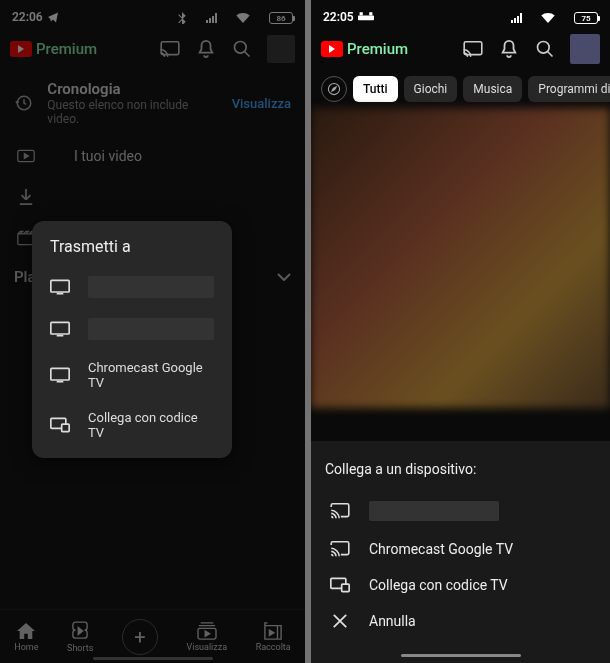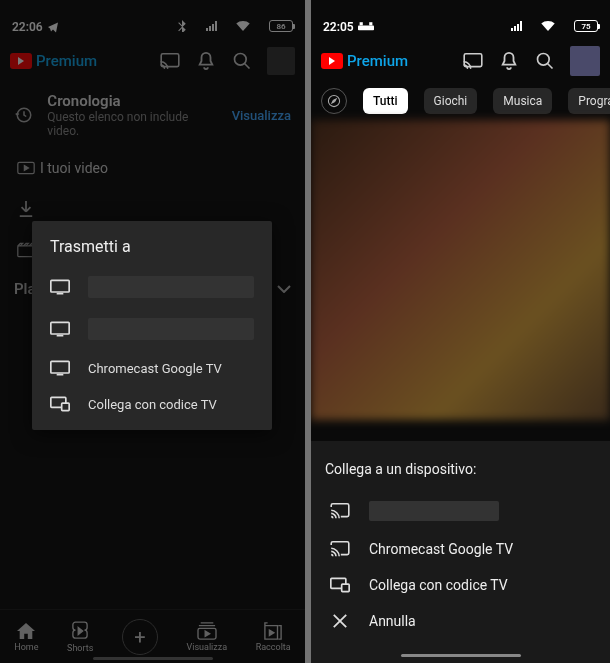--- a/index.html
+++ b/index.html
@@ -2,69 +2,69 @@
 <html><head>
   <meta charset="utf-8">
   <style>
     * { margin: 0; padding: 0; box-sizing: border-box; }
     body { background: #000; font-family: -apple-system, BlinkMacSystemFont, 'Segoe UI', Roboto, sans-serif; color: #fff; width: 610px; height: 663px; display: flex; }
     .phone { position: relative; height: 663px; overflow: hidden; }
     .phone-left { width: 305px; background: #0a0a0a; }
     .phone-right { width: 305px; background: #0a0a0a; border-left: 6px solid #737373; }
     
     
-    .status-bar { display: flex; justify-content: space-between; align-items: flex-start; padding: 20px 12px; height: 28px; font-size: 12px; font-weight: 600; }
+    .status-bar { display: flex; justify-content: space-between; align-items: flex-end; padding: 4px 12px; height: 28px; font-size: 12px; font-weight: 600; }
     .status-left { display: flex; align-items: center; gap: 4px; }
     .status-right { display: flex; align-items: center; gap: 19px; }
     .sig-icon { display: inline-flex; align-items: flex-end; gap: 1px; height: 10px; }
     .sig-bar { width: 2px; background: #fff; }
     .battery { display: inline-flex; align-items: center; border: 1px solid #fff; border-radius: 3px; width: 24px; height: 12px; padding: 1px; font-size: 8px; justify-content: center; position: relative; }
     .battery::after { content:''; position:absolute; right:-3px; top:3px; width:2px; height:5px; background:#fff; border-radius:0 1px 1px 0; }
     
     .dimmed { opacity: 0.45; }
     
     
     .yt-header { display: flex; align-items: center; justify-content: space-between; padding: 6px 10px; height: 42px; }
-    .yt-logo { display: flex; align-items: center; gap: 4px; font-size: 15px; font-weight: 500; color: #0ea5e9; }
+    .yt-logo { display: flex; align-items: center; gap: 4px; font-size: 15px; font-weight: 500; color: #86efac; }
     .yt-play { width: 22px; height: 16px; background: #ff0000; border-radius: 3px; display: flex; align-items: center; justify-content: center; }
     .yt-play-tri { width: 0; height: 0; border-left: 6px solid #fff; border-top: 4px solid transparent; border-bottom: 4px solid transparent; }
     .header-icons { display: flex; align-items: center; gap: 14px; }
     .h-icon { width: 22px; height: 22px; display: flex; align-items: center; justify-content: center; color: #ccc; }
     .avatar { width: 28px; height: 28px; background: #333; border-radius: 2px; }
     .avatar-r { width: 30px; height: 30px; background: #4a4a6a; }
     
     
     .section { padding: 10px 14px; display: flex; align-items: center; gap: 14px; }
     .section-icon { width: 20px; display:flex; justify-content:center; color:#aaa; }
     .section-title { font-size: 15px; font-weight: 600; color: #ddd; }
     .section-sub { font-size: 12px; color: #888; }
     .view-link { color: #3ea6ff; font-size: 13px; font-weight: 500; margin-left: auto; }
-    .row { padding: 12px 16px; display: flex; align-items: center; gap: 4px; }
+    .row { padding: 12px 16px; display: flex; align-items: center; gap: 38px; }
     .row-text { font-size: 14px; color: #ccc; }
     .row-sub { font-size: 12px; color: #888; }
     
     
-    .cast-dialog { position: absolute; top: 221px; left: 32px; width: 240px; background: #282828; border-radius: 2px; padding: 16px 0 8px; box-shadow: 0 4px 20px rgba(0,0,0,0.6); }
+    .cast-dialog { position: absolute; top: 221px; left: 32px; width: 200px; background: #282828; border-radius: 12px; padding: 16px 0 8px; box-shadow: 0 4px 20px rgba(0,0,0,0.6); }
     .cast-title { font-size: 16px; font-weight: 400; padding: 0 18px 10px; color: #eee; }
     .cast-row { display: flex; align-items: center; gap: 18px; padding: 10px 18px; cursor: pointer; }
     .cast-icon { width: 20px; display:flex; justify-content:center; }
     .cast-label { font-size: 13px; color: #ddd; }
     .cast-blank { flex: 1; height: 22px; background: #333; border-radius: 2px; }
     
     
     .playlist-row { padding: 10px 14px; display: flex; align-items: center; justify-content: space-between; color: #bbb; font-size: 15px; font-weight: 600; }
     
     
     .bottom-nav { position: absolute; bottom: 0; left: 0; right: 0; height: 54px; background: #0a0a0a; display: flex; justify-content: space-around; align-items: center; border-top: 1px solid #1a1a1a; }
     .nav-item { display: flex; flex-direction: column; align-items: center; gap: 2px; color: #ccc; font-size: 9px; text-align: center; }
     .nav-item-fab { width: 36px; height: 36px; border: 1px solid #555; border-radius: 50%; display:flex; align-items:center; justify-content:center; font-size:20px; color:#ccc; }
     .home-ind { position:absolute; bottom:3px; left:50%; transform:translateX(-50%); width:120px; height:3px; background:#666; border-radius:2px; }
     
     
-    .chips { display: flex; gap: 16px; padding: 6px 10px; overflow: hidden; align-items:center; }
+    .chips { display: flex; gap: 6px; padding: 6px 10px; overflow: hidden; align-items:center; }
     .chip { background: #272727; color: #ddd; font-size: 12px; padding: 6px 10px; border-radius: 6px; white-space: nowrap; }
     .chip.active { background: #fff; color: #000; font-weight: 500; }
     .compass { width: 26px; height: 26px; border: 1px solid #555; border-radius: 50%; display:flex; align-items:center; justify-content:center; flex-shrink:0; }
     
     .feed-thumb { width: 100%; height: 300px; background: linear-gradient(135deg, #2a1a10 0%, #5a3020 40%, #6a5020 70%, #3a2a1a 100%); filter: blur(4px); }
     
     
     .sheet { position: absolute; bottom: 0; left: 0; right: 0; background: #1a1a1a; padding: 20px 14px 24px; }
     .sheet-title { font-size: 14px; color: #eee; margin-bottom: 14px; }
     .sheet-row { display: flex; align-items: center; gap: 18px; padding: 10px 4px; cursor: pointer; }

